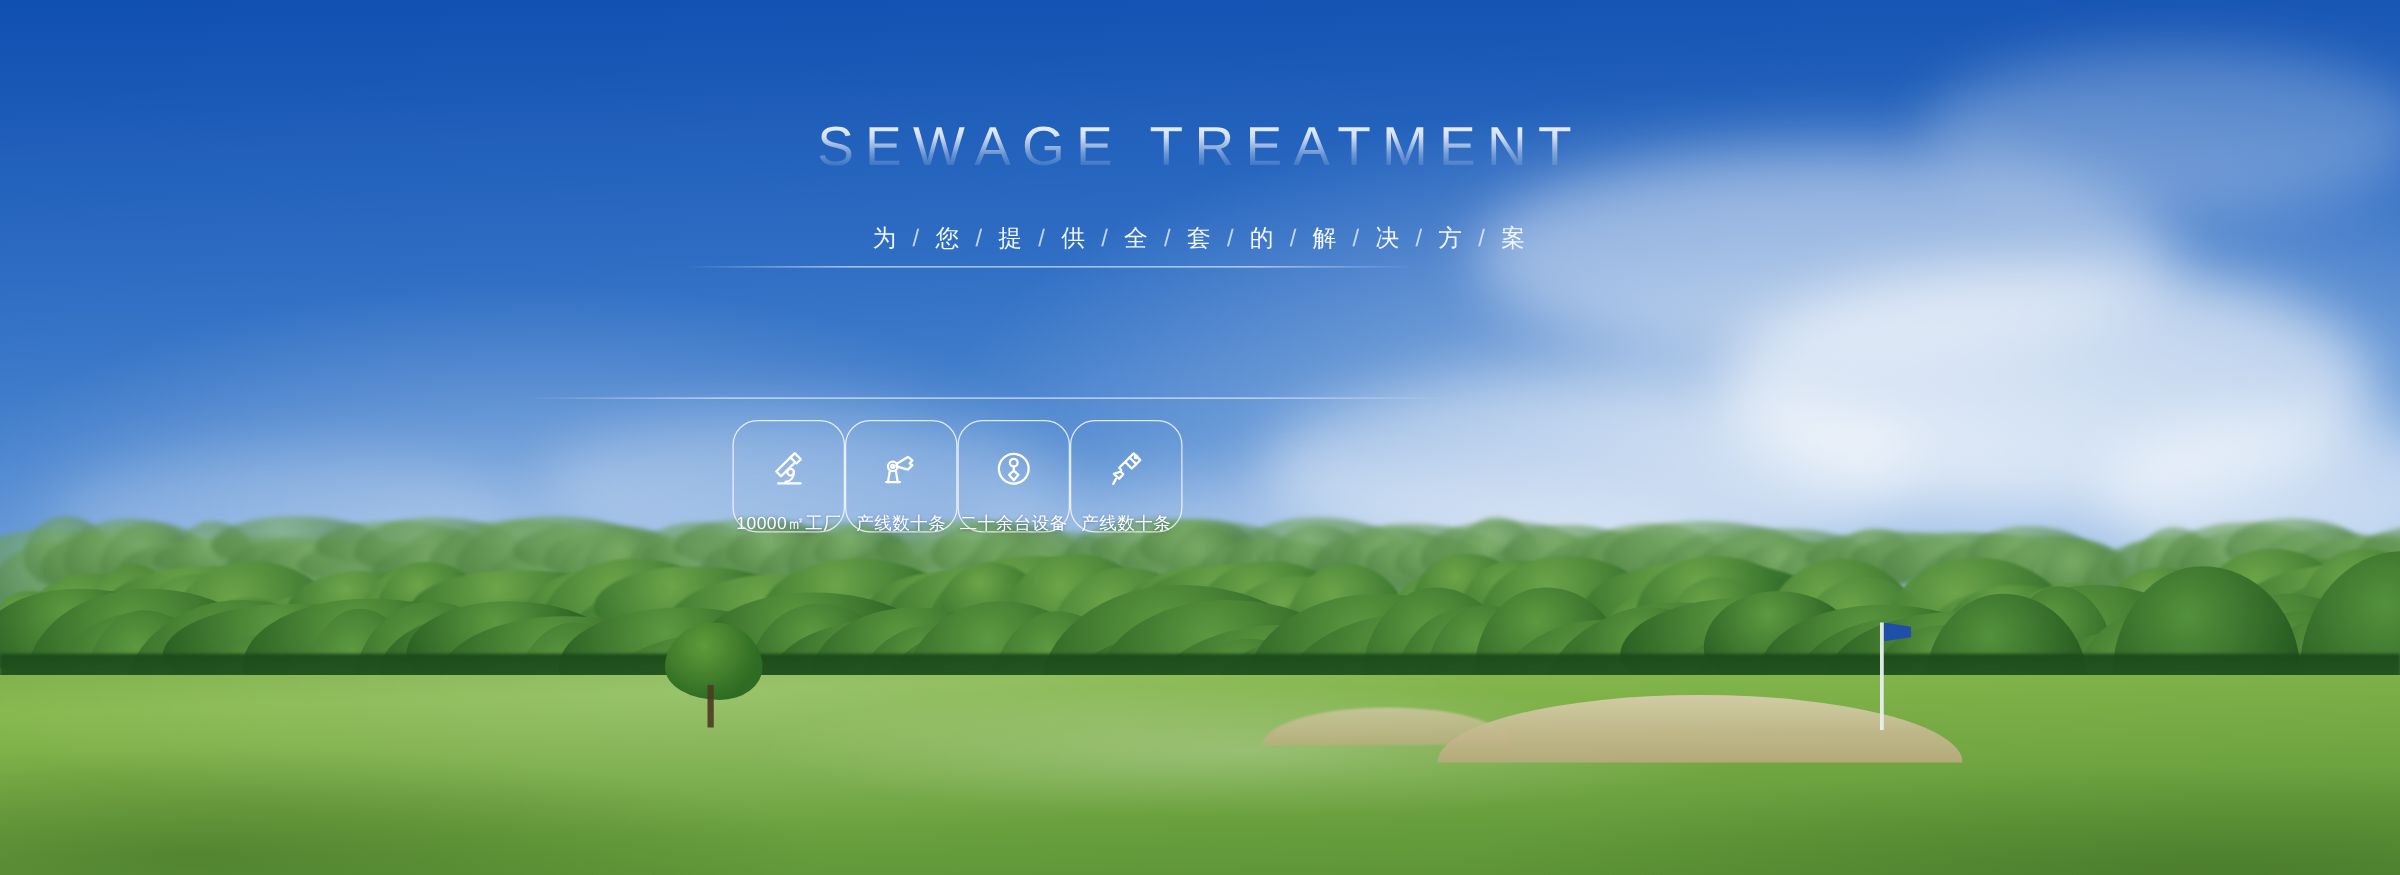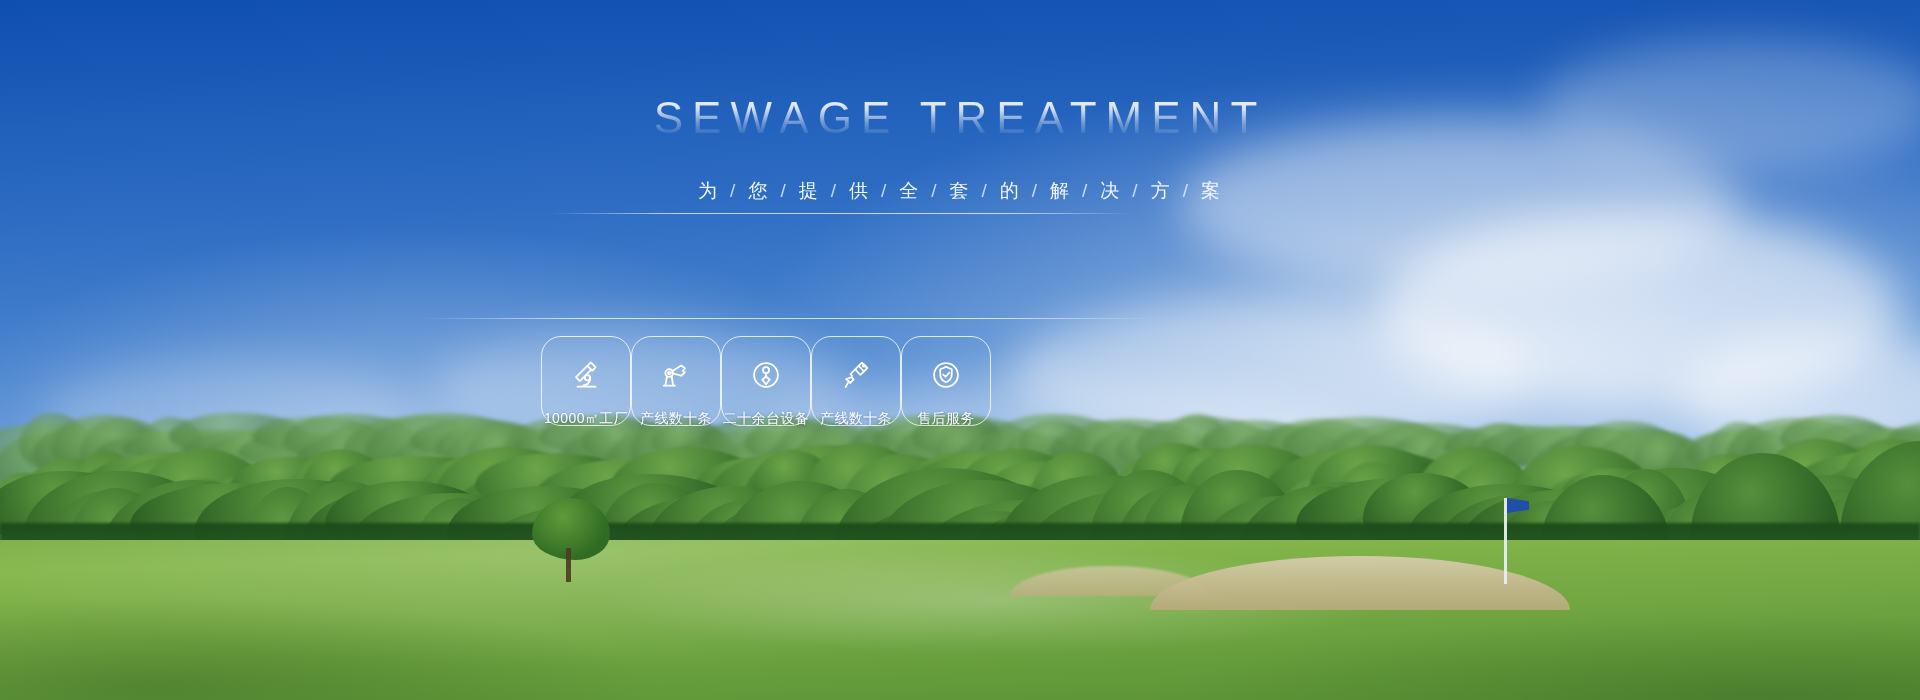--- a/index.html
+++ b/index.html
@@ -464,26 +464,16 @@
               <path d="M21.6 4.4l5 5-3.1 3.1-5-5z"></path>
               <path d="M18.5 7.5l-3.3 3.3 4.9 5 3.4-3.2"></path>
               <path d="M15.2 10.8l-4.5 4.4 1.6 1.7"></path>
               <path d="M11.8 18.1l1.9 2 -3 3.4 -4 -3.6z"></path>
               <path d="M8.4 23.4L6.2 27.4"></path>
               <circle cx="23.4" cy="7.2" r="1"></circle>
             </svg>
           </span>
           <span class="lbl">产线数十条</span>
         </div>
-        <div class="badge">
-          <span class="ico">
-            <svg width="34" height="34" viewBox="0 0 32 32" fill="none" stroke="#fff" stroke-width="1.7" stroke-linecap="round" stroke-linejoin="round">
-              <circle cx="16" cy="16" r="11.2"></circle>
-              <path d="M16 8.4l5.4 2.2v4.6c0 3.6-2.3 6.3-5.4 7.6-3.1-1.3-5.4-4-5.4-7.6v-4.6z"></path>
-              <path d="M13.4 15.6l2.1 2.2 3.5-3.9"></path>
-            </svg>
-          </span>
-          <span class="lbl">售后服务</span>
-        </div>
       </div>
 
   </div>
 </div>
 
 </body></html>

